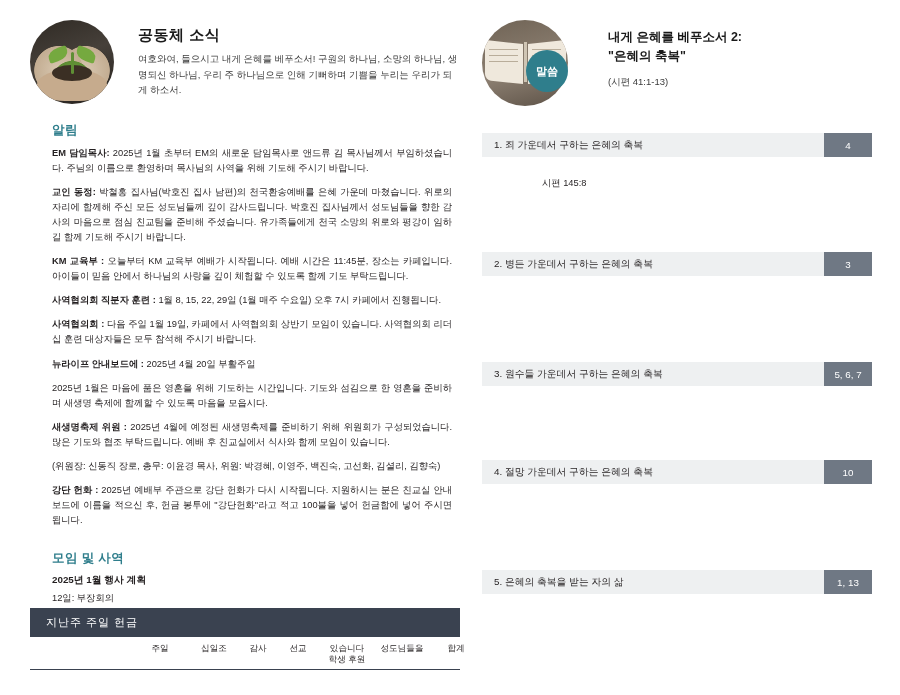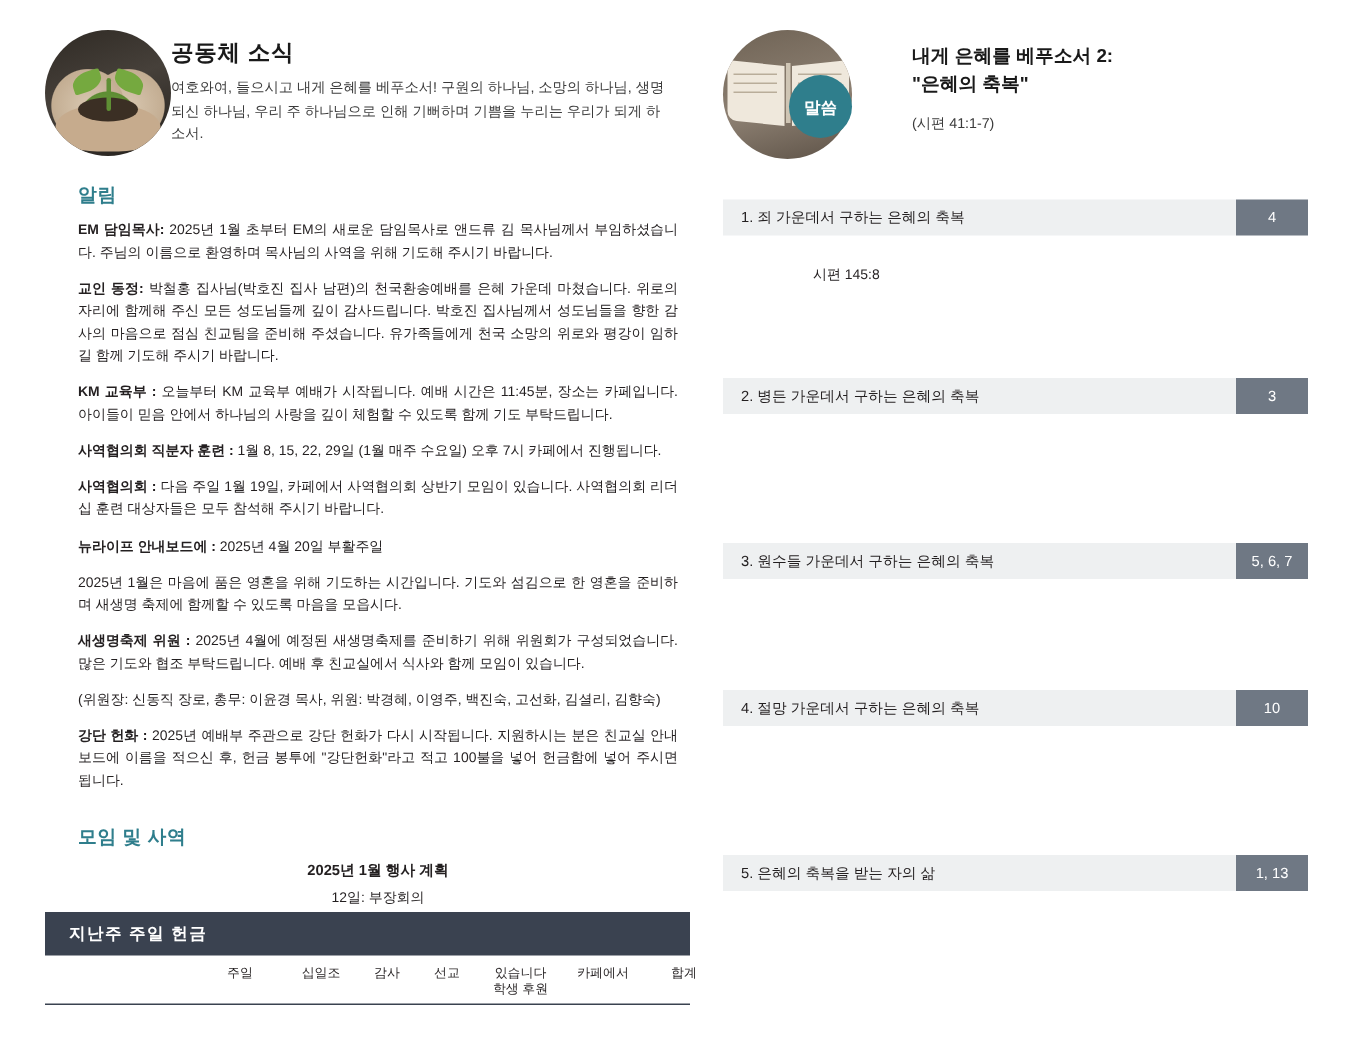--- a/index.html
+++ b/index.html
@@ -25,21 +25,21 @@
     position: absolute;
     left: 30px;
     top: 20px;
     width: 430px;
     height: 660px;
   }
 
   .masthead {
     display: flex;
     align-items: flex-start;
-    gap: 0;
+    gap: 24px;
   }
   .photo-circle {
     width: 84px;
     height: 84px;
     border-radius: 50%;
     flex: 0 0 84px;
     background:
       radial-gradient(circle at 50% 72%, #7fae4a 0%, #5d8c33 26%, rgba(93,140,51,0) 27%),
       radial-gradient(circle at 34% 60%, #d8c7b0 0%, #c3ad92 32%, rgba(195,173,146,0) 33%),
       radial-gradient(circle at 66% 60%, #d8c7b0 0%, #c3ad92 32%, rgba(195,173,146,0) 33%),
@@ -135,21 +135,20 @@
     text-align: justify;
     color: #231f20;
   }
   .notice b {
     font-weight: bold;
   }
 
   .plan-block {
     margin-left: 22px;
     width: 400px;
-    text-align: center;
   }
   .plan-title {
     font-size: 9.8px;
     font-weight: bold;
     margin: 2px 0 4px 0;
   }
   .plan-line {
     font-size: 9.3px;
     line-height: 1.6;
     margin: 0;
@@ -162,21 +161,21 @@
   .offering {
     position: absolute;
     left: 0;
     top: 588px;
     width: 430px;
   }
   .offering-bar {
     background: #3a4250;
     color: #ffffff;
     font-size: 11px;
-    font-weight: bold;
+    font-weight: normal;
     padding: 7px 0 7px 16px;
     letter-spacing: 1px;
     width: 414px;
   }
   .offering-head {
     display: flex;
     border-bottom: 1px solid #3a4250;
     width: 430px;
     box-sizing: border-box;
     padding: 6px 0 5px 0;
@@ -368,21 +367,21 @@
 
     <div class="offering">
       <div class="offering-bar">지난주 주일 헌금</div>
       <div class="offering-head">
         <div class="cell c1">주일</div>
         <div class="cell c2">십일조</div>
         <div class="cell c3">감사</div>
         <div class="cell c4">선교</div>
         <div class="cell c5" style="white-space:pre-line">있습니다
 학생 후원</div>
-        <div class="cell c6">카페에서</div>
+        <div class="cell c6">성도님들을</div>
         <div class="cell c7">합계</div>
       </div>
 
     </div>
 
   </div>
 
   <div class="right-col">
     <div class="sermon-head">
       <div class="bible-photo">
@@ -393,21 +392,21 @@
         <div class="ruleline" style="left:8%;top:41%;width:34%"></div>
         <div class="ruleline" style="left:8%;top:48%;width:34%"></div>
         <div class="ruleline" style="right:8%;top:34%;width:34%"></div>
         <div class="ruleline" style="right:8%;top:41%;width:34%"></div>
         <div class="ruleline" style="right:8%;top:48%;width:34%"></div>
       </div>
       <div class="badge">말씀</div>
       <div class="sermon-text">
         <p class="sermon-title" style="white-space:pre-line">내게 은혜를 베푸소서 2:
 "은혜의 축복"</p>
-        <p class="sermon-ref">(시편 41:1-7)</p>
+        <p class="sermon-ref">(시편 41:1-13)</p>
       </div>
     </div>
   </div>
 
   <div class="outline">
     <div class="point-row">
       <div class="point-label">1. 죄 가운데서 구하는 은혜의 축복</div>
       <div class="point-num">4</div>
     </div>
     <div class="note-line">시편 145:8</div>

